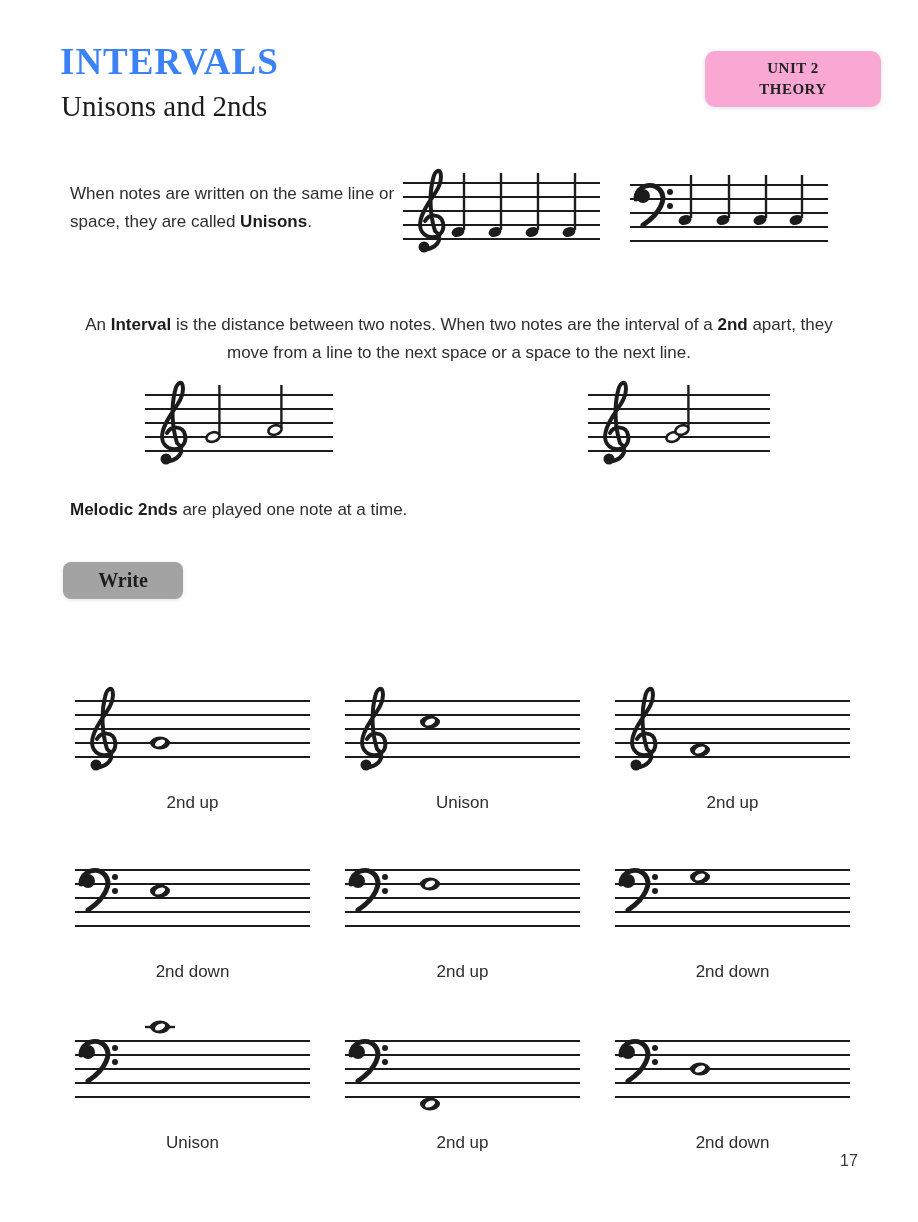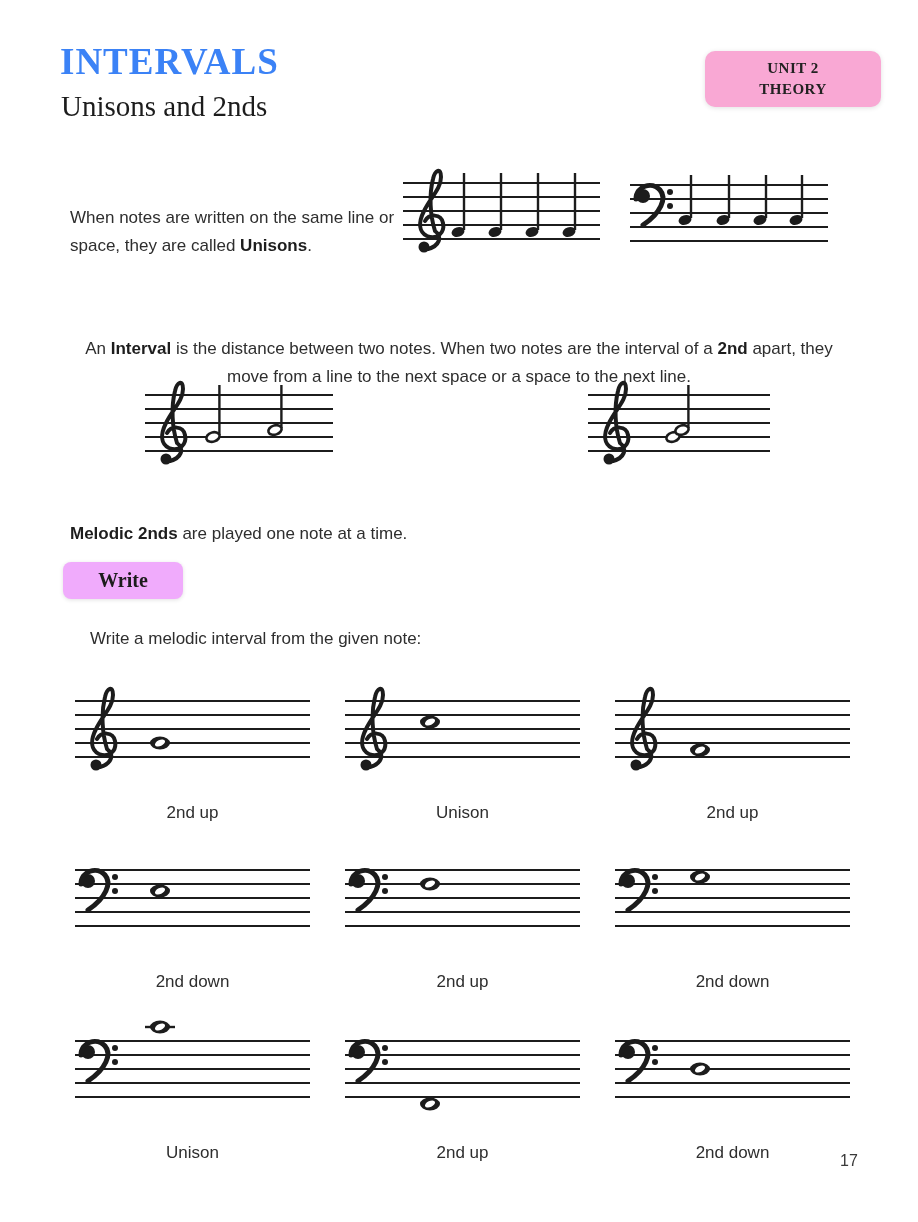--- a/index.html
+++ b/index.html
@@ -14,46 +14,46 @@
          font-weight:600;letter-spacing:1px;color:#3b82f6;}
   #subtitle{left:61px;top:90px;font-family:"Liberation Serif",serif;font-size:29px;
             font-weight:400;color:#1c1c1c;}
   #unit-badge{left:705px;top:40px;width:176px;height:56px;background:#f9a8d4;
               border-radius:10px;display:flex;flex-direction:column;align-items:center;
               justify-content:center;font-family:"Liberation Serif",serif;font-size:15px;
               font-weight:600;letter-spacing:.5px;line-height:1.4;color:#222;
               box-shadow:0 1px 5px rgba(0,0,0,.12);margin-top:11px;}
 
   
-  .body-text{font-size:17px;line-height:1.62;color:#2e2e2e;margin-top:24px;}
+  .body-text{font-size:17px;line-height:1.62;color:#2e2e2e;}
   .body-text b{color:#1d1d1d;}
   #intro-text{left:70px;top:180px;width:335px;}
   #definition{left:80px;top:311px;width:758px;text-align:center;}
   #caption-melodic{left:70px;top:496px;}
   #caption-harmonic{left:517px;top:496px;}
 
   
   svg.staff{display:block;}
   #fig-unisons-treble{left:403px;top:153px;}
   #fig-unisons-bass{left:630px;top:155px;}
   #fig-melodic{left:145px;top:375px;}
   #fig-harmonic{left:588px;top:375px;}
 
   
-  #write-badge{left:63px;top:562px;width:120px;height:37px;background:#f0abfc;
+  #write-badge{left:63px;top:562px;width:120px;height:37px;background:#a3a3a3;
                border-radius:8px;display:flex;align-items:center;justify-content:center;
                font-family:"Liberation Serif",serif;font-size:20px;font-weight:700;
                color:#1c1c1c;box-shadow:0 1px 4px rgba(0,0,0,.12);}
   #instruction{left:90px;top:629px;font-size:17px;color:#2e2e2e;}
 
   
   .ex-cell{position:absolute;width:235px;}
   .c0{left:75px;} .c1{left:345px;} .c2{left:615px;}
   .r0{top:671px;} .r1{top:840px;} .r2{top:1011px;}
-  .ex-label{width:235px;text-align:center;font-size:17px;color:#2e2e2e;margin-top:12px;}
+  .ex-label{width:235px;text-align:center;font-size:17px;color:#2e2e2e;margin-top:2px;}
 
   #page-number{left:840px;top:1152px;font-size:16px;color:#3a3a3a;}
 </style>
 </head>
 <body>
 
 <div class="page">
 
   <div class="abs" id="title">INTERVALS</div>
   <div class="abs" id="subtitle">Unisons and 2nds</div>
@@ -147,21 +147,20 @@
       <ellipse cx="85" cy="62" rx="6.8" ry="4.6" fill="#fff" stroke="#1c1c1c" stroke-width="2.6" transform="rotate(-18 85 62)"></ellipse>
       <ellipse cx="94" cy="55" rx="6.8" ry="4.6" fill="#fff" stroke="#1c1c1c" stroke-width="2.6" transform="rotate(-18 94 55)"></ellipse>
       <line x1="100.4" y1="53" x2="100.4" y2="10" stroke="#1c1c1c" stroke-width="2.4"></line>
     </svg>
 
   <div class="abs body-text" id="caption-melodic"><b>Melodic 2nds</b><span> are played one note at a time.</span></div>
 
   <div class="abs" id="write-badge">
       <span>Write</span>
     </div>
-  <div class="abs" id="instruction">Write a melodic interval from the given note:</div>
 
   <div class="ex-cell c0 r0">
     <svg class="staff" width="235" height="120" viewBox="0 0 235 120">
         <line x1="0" y1="30" x2="235" y2="30" stroke="#1c1c1c" stroke-width="2"></line>
         <line x1="0" y1="44" x2="235" y2="44" stroke="#1c1c1c" stroke-width="2"></line>
         <line x1="0" y1="58" x2="235" y2="58" stroke="#1c1c1c" stroke-width="2"></line>
         <line x1="0" y1="72" x2="235" y2="72" stroke="#1c1c1c" stroke-width="2"></line>
         <line x1="0" y1="86" x2="235" y2="86" stroke="#1c1c1c" stroke-width="2"></line>
         <path d="M 25 96 C 36 93 40 84 32 78
                   C 27 62 26 42 30 26

